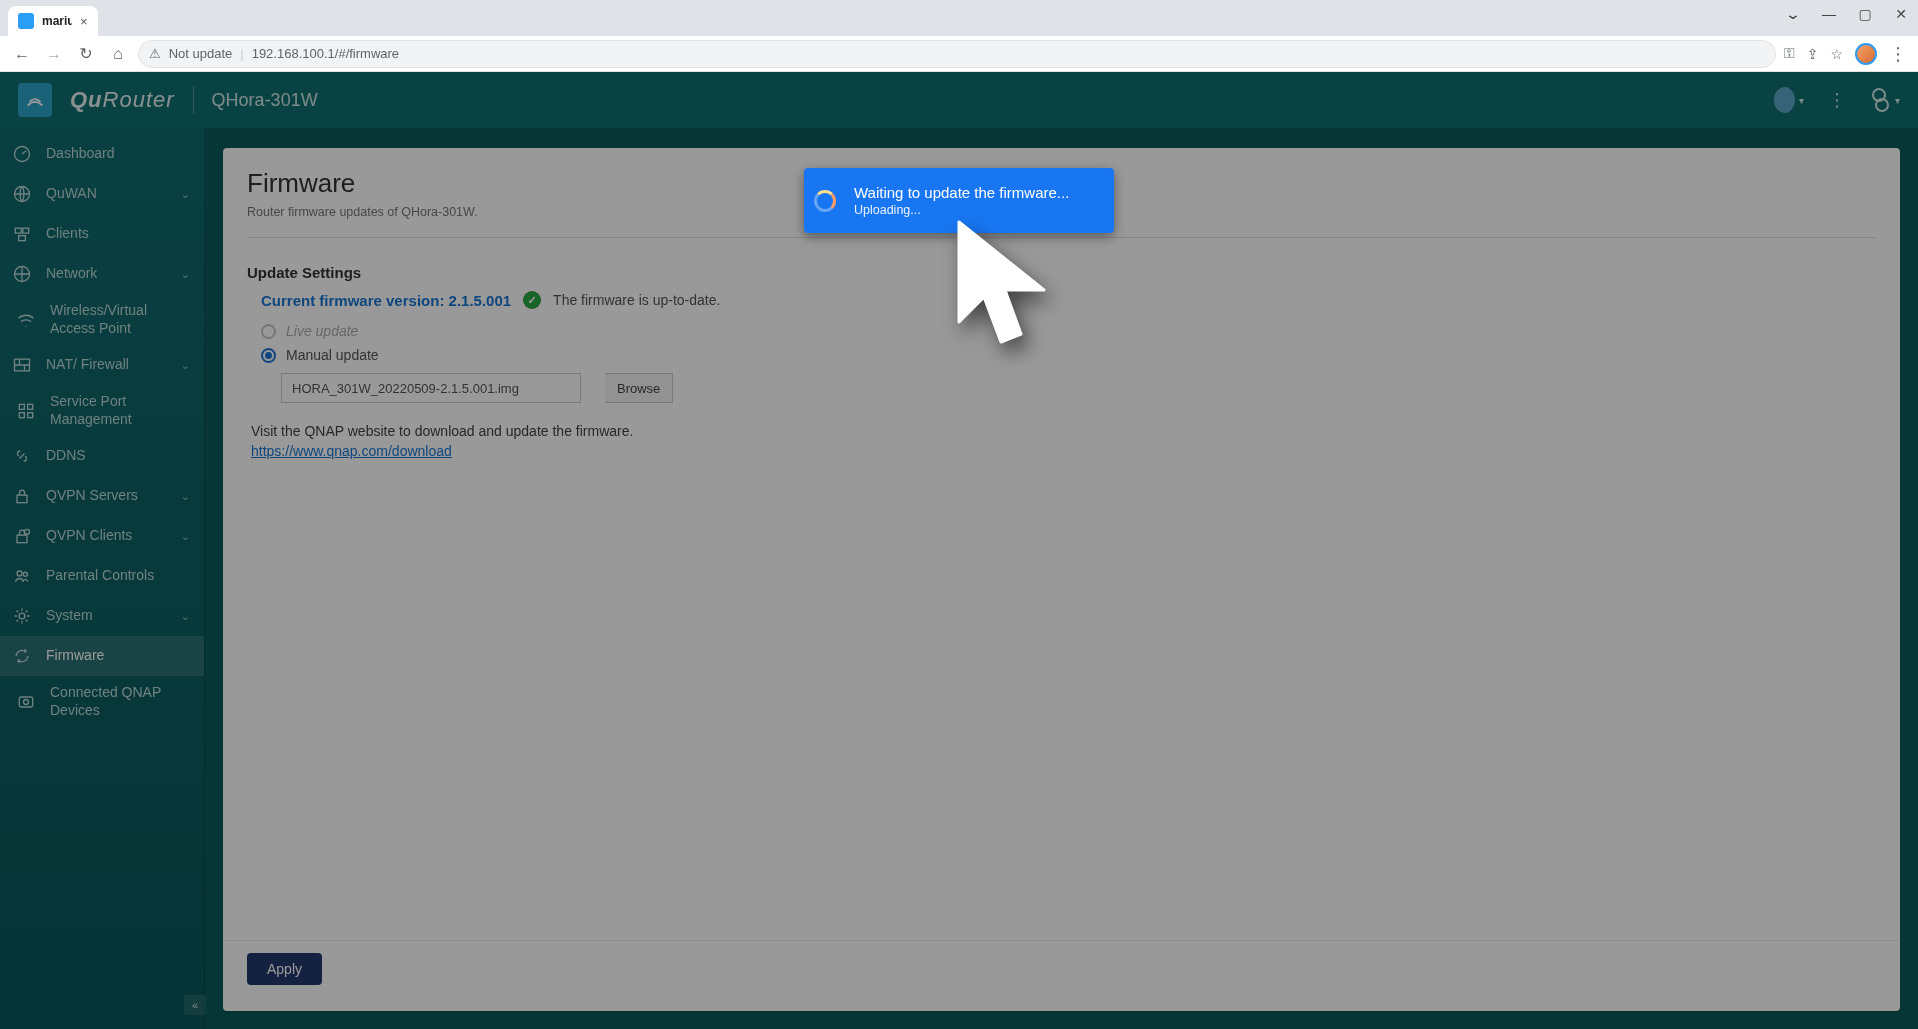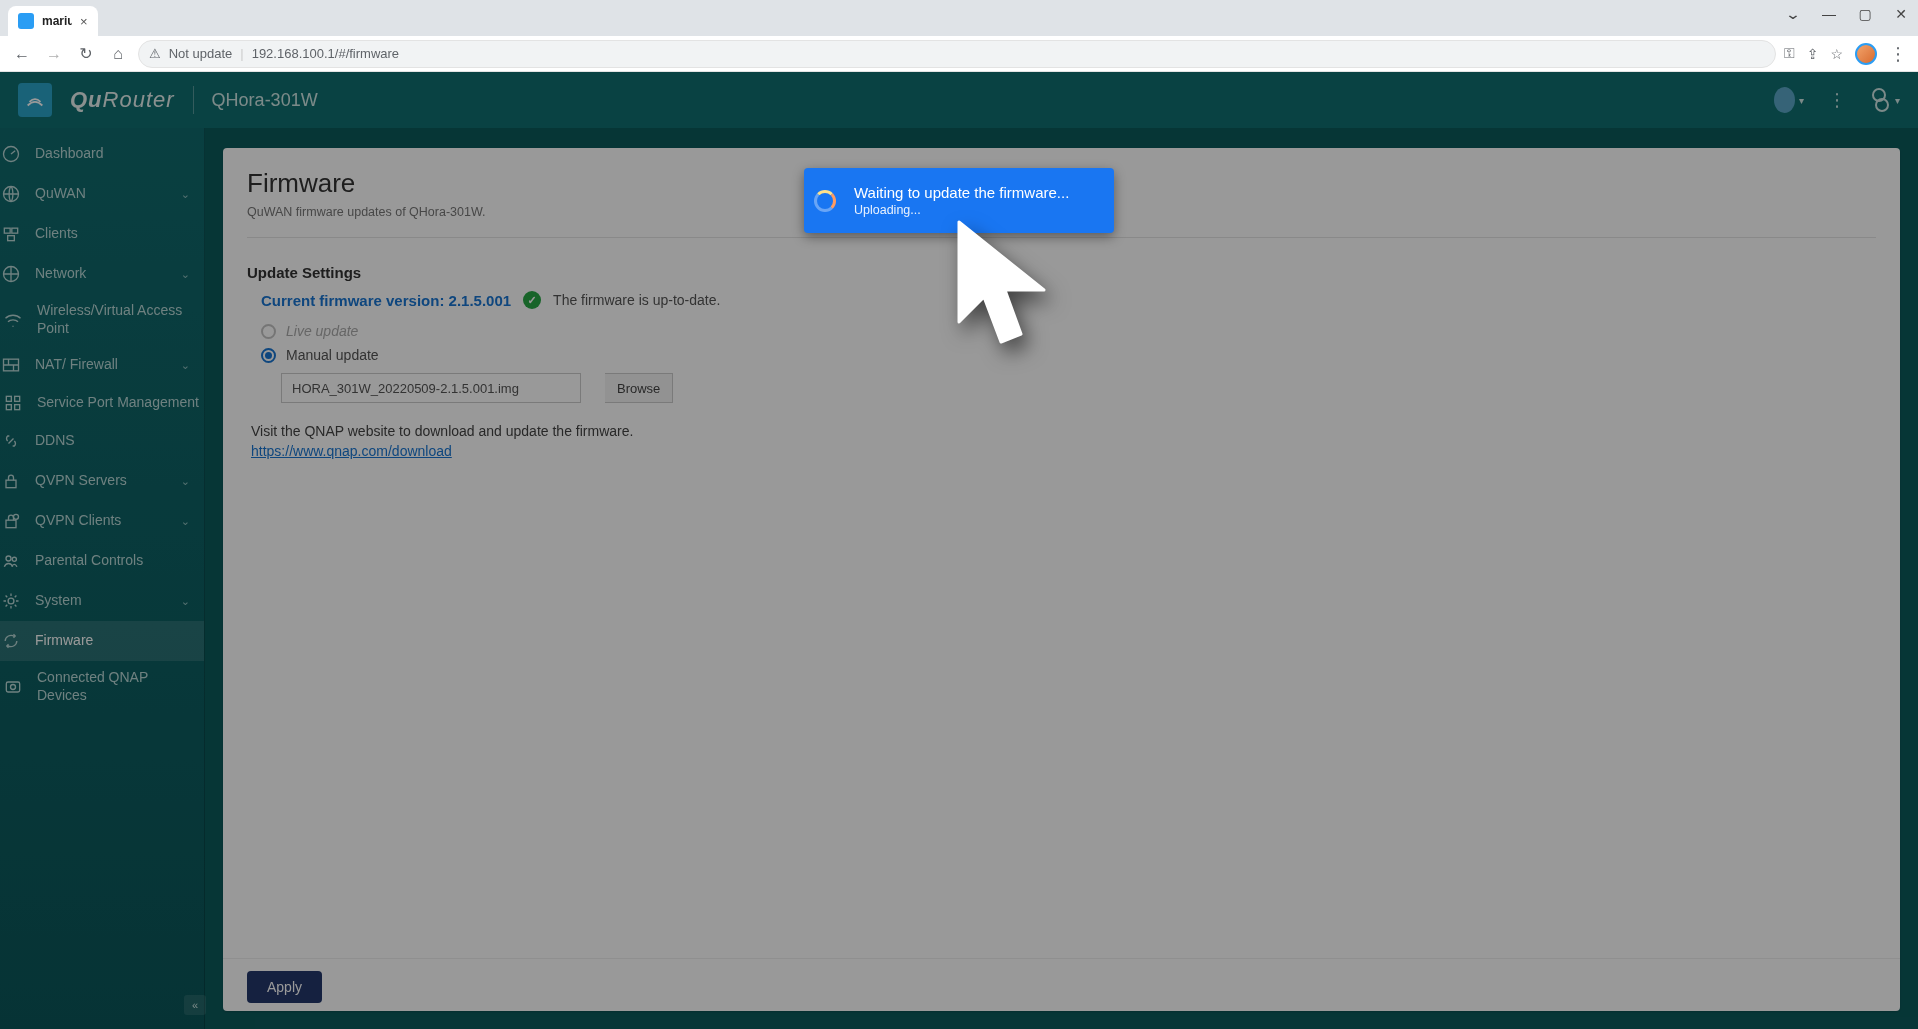--- a/index.html
+++ b/index.html
@@ -40,22 +40,22 @@
   .user-avatar { width:26px; height:26px; border-radius:50%; background:#5aa6c6; display:inline-block; position:relative; }
   .caret-sm { font-size:10px; margin-left:4px; color:#cfe6e4; }
   .head-gear-pair { position:relative; width:28px; height:28px; }
   .gear-sm { position:absolute; width:14px; height:14px; border:2px solid #cfe6e4; border-radius:50%; }
   .gear-sm.g1 { top:2px; left:2px; }
   .gear-sm.g2 { bottom:2px; right:2px; }
 
   .app-body { flex:1; display:flex; background:#0b5a5b; }
 
   .sidebar { width:205px; background:linear-gradient(180deg, #106a6d 0%, #0b5659 100%); display:flex; flex-direction:column; padding-top:6px; color:#b9d7d6; font-size:14px; position:relative; border-right:1px solid rgba(0,0,0,.2);}
-  .side-item { display:flex; align-items:center; gap:14px; padding:10px 1px; cursor:pointer; position:relative; }
-  .side-item.tall { padding:8px 3px; }
+  .side-item { display:flex; align-items:center; gap:14px; padding:10px 12px; cursor:pointer; position:relative; }
+  .side-item.tall { padding:8px 16px; }
   .side-item .chev { position:absolute; right:14px; font-size:11px; color:#8fbebd; }
   .side-item.active { background:rgba(255,255,255,0.12); color:#fff; }
   .side-icon { width:20px; height:20px; display:flex; align-items:center; justify-content:center; flex:0 0 20px; }
   .side-label { line-height:1.25; }
   .collapse-chip { position:absolute; bottom:14px; right:-2px; width:22px; height:20px; background:rgba(255,255,255,.1); border-radius:3px; display:flex; align-items:center; justify-content:center; font-size:11px; color:#cfe6e4; }
 
   .main { flex:1; padding:20px 18px 18px 18px; display:flex; }
   .panel { flex:1; background:#fff; border-radius:4px; display:flex; flex-direction:column; box-shadow:0 1px 2px rgba(0,0,0,.15); overflow:hidden; }
   .panel-head { padding:20px 24px 10px 24px; }
   .page-title { font-size:26px; color:#333; font-weight:500; }
@@ -76,21 +76,21 @@
   .radio.selected::after { content:''; position:absolute; inset:2px; border-radius:50%; background:#1976d2; }
   .radio-label.disabled { color:#aaa;font-style:italic; }
 
   .file-row { display:flex; margin:10px 0 0 34px;gap:24px; }
   .file-input { width:300px; height:30px; border:1px solid #ccc; padding:0 10px; font-size:13px; color:#555; background:#fff; }
   .browse-btn { height:30px; border:1px solid #ccc; border-left:none; padding:0 12px; background:#f4f4f4; color:#444; font-size:13px; display:flex; align-items:center; }
 
   .hint { margin:20px 0 0 4px; color:#444; font-size:14px; }
   .hint a { color:#1976d2; text-decoration:underline; display:inline-block; margin-top:4px; }
 
-  .panel-footer { padding:12px 24px 8px 24px; border-top:1px solid #eee; }
+  .panel-footer { padding:12px 24px 26px 24px; border-top:1px solid #eee; }
   .apply-btn { background:#23376b; color:#fff; border:none; padding:8px 20px; border-radius:4px; font-size:14px; }
 
   
   .toast { position:absolute; top:96px; left:50%; transform:translateX(-50%); background:#1976f2; color:#fff; border-radius:4px; box-shadow:0 4px 12px rgba(0,0,0,.4); display:flex; align-items:center; padding:16px 26px 16px 10px; gap:18px; min-width:310px; z-index:30; }
   .spinner { width:22px; height:22px; border:3px solid rgba(255,255,255,.35); border-top-color:#ffe28a; border-right-color:#ff9c63; border-radius:50%; animation:spin 1.1s linear infinite; }
   @keyframes spin { to { transform:rotate(360deg);} }
   .toast-texts .t1 { font-size:15px; }
   .toast-texts .t2 { font-size:12.5px; opacity:.9; margin-top:2px; }
 
   
@@ -295,21 +295,21 @@
               </span>
               <span class="side-label">Connected QNAP Devices</span>
             </div>
             <div class="collapse-chip">«</div>
         </div>
 
         <div class="main">
           <div class="panel">
             <div class="panel-head">
               <div class="page-title">Firmware</div>
-              <div class="page-sub">QuWAN firmware updates of QHora-301W.</div>
+              <div class="page-sub">Router firmware updates of QHora-301W.</div>
               <div class="panel-div"></div>
             </div>
             <div class="panel-body">
               <div class="section-title">Update Settings</div>
 
               <div class="fw-row">
                 <span class="fw-version">Current firmware version: 2.1.5.001</span>
                 <span class="check-green">✓</span>
                 <span class="fw-status">The firmware is up-to-date.</span>
               </div>

